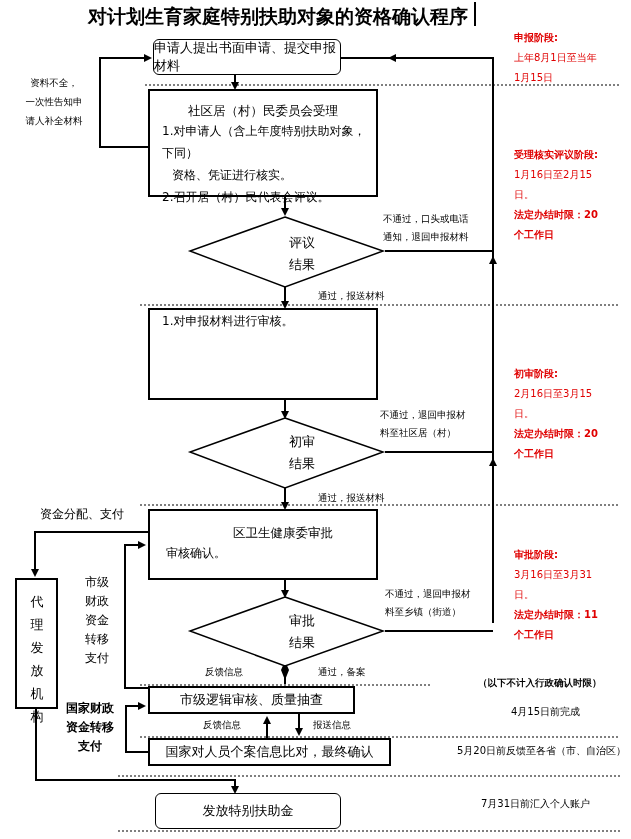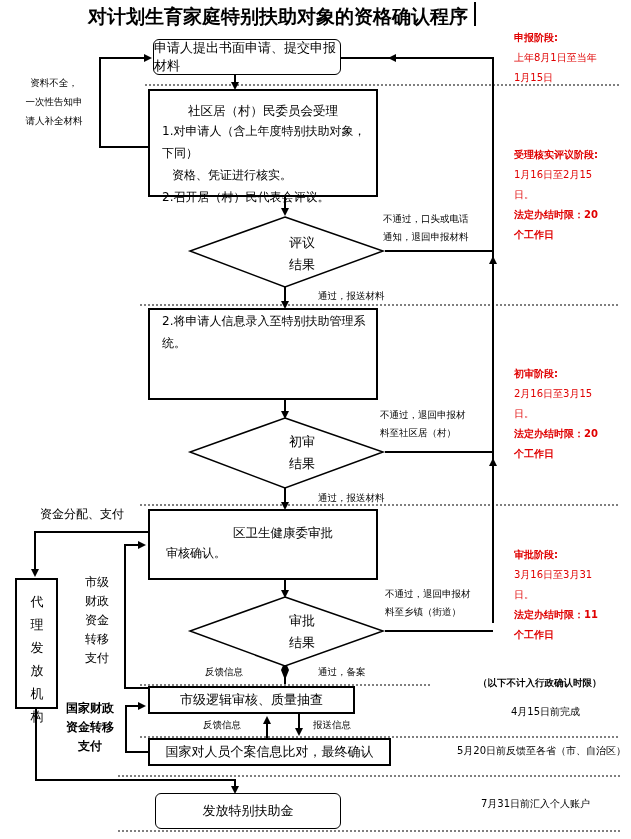--- a/index.html
+++ b/index.html
@@ -92,21 +92,21 @@
   <div class="line indent">资格、凭证进行核实。</div>
   <div class="line">2.召开居（村）民代表会评议。</div>
 </div>
 
 <div class="diam-label" style="left:255px;top:232px;">
   <div>评议</div>
   <div>结果</div>
 </div>
 
 <div class="box" style="left:148px;top:308px;width:230px;height:92px;">
-  <div class="line">2.将申请人信息录入至特别扶助管理系统。</div>
+  <div class="line">1.对申报材料进行审核。</div>
 </div>
 
 <div class="diam-label" style="left:255px;top:431px;">
   <div>初审</div>
   <div>结果</div>
 </div>
 
 <div class="box" style="left:148px;top:509px;width:230px;height:71px;">
   <div class="head" style="margin-top:14px;margin-left:40px;">区卫生健康委审批</div>
   <div class="line" style="padding-left:16px;">审核确认。</div>

